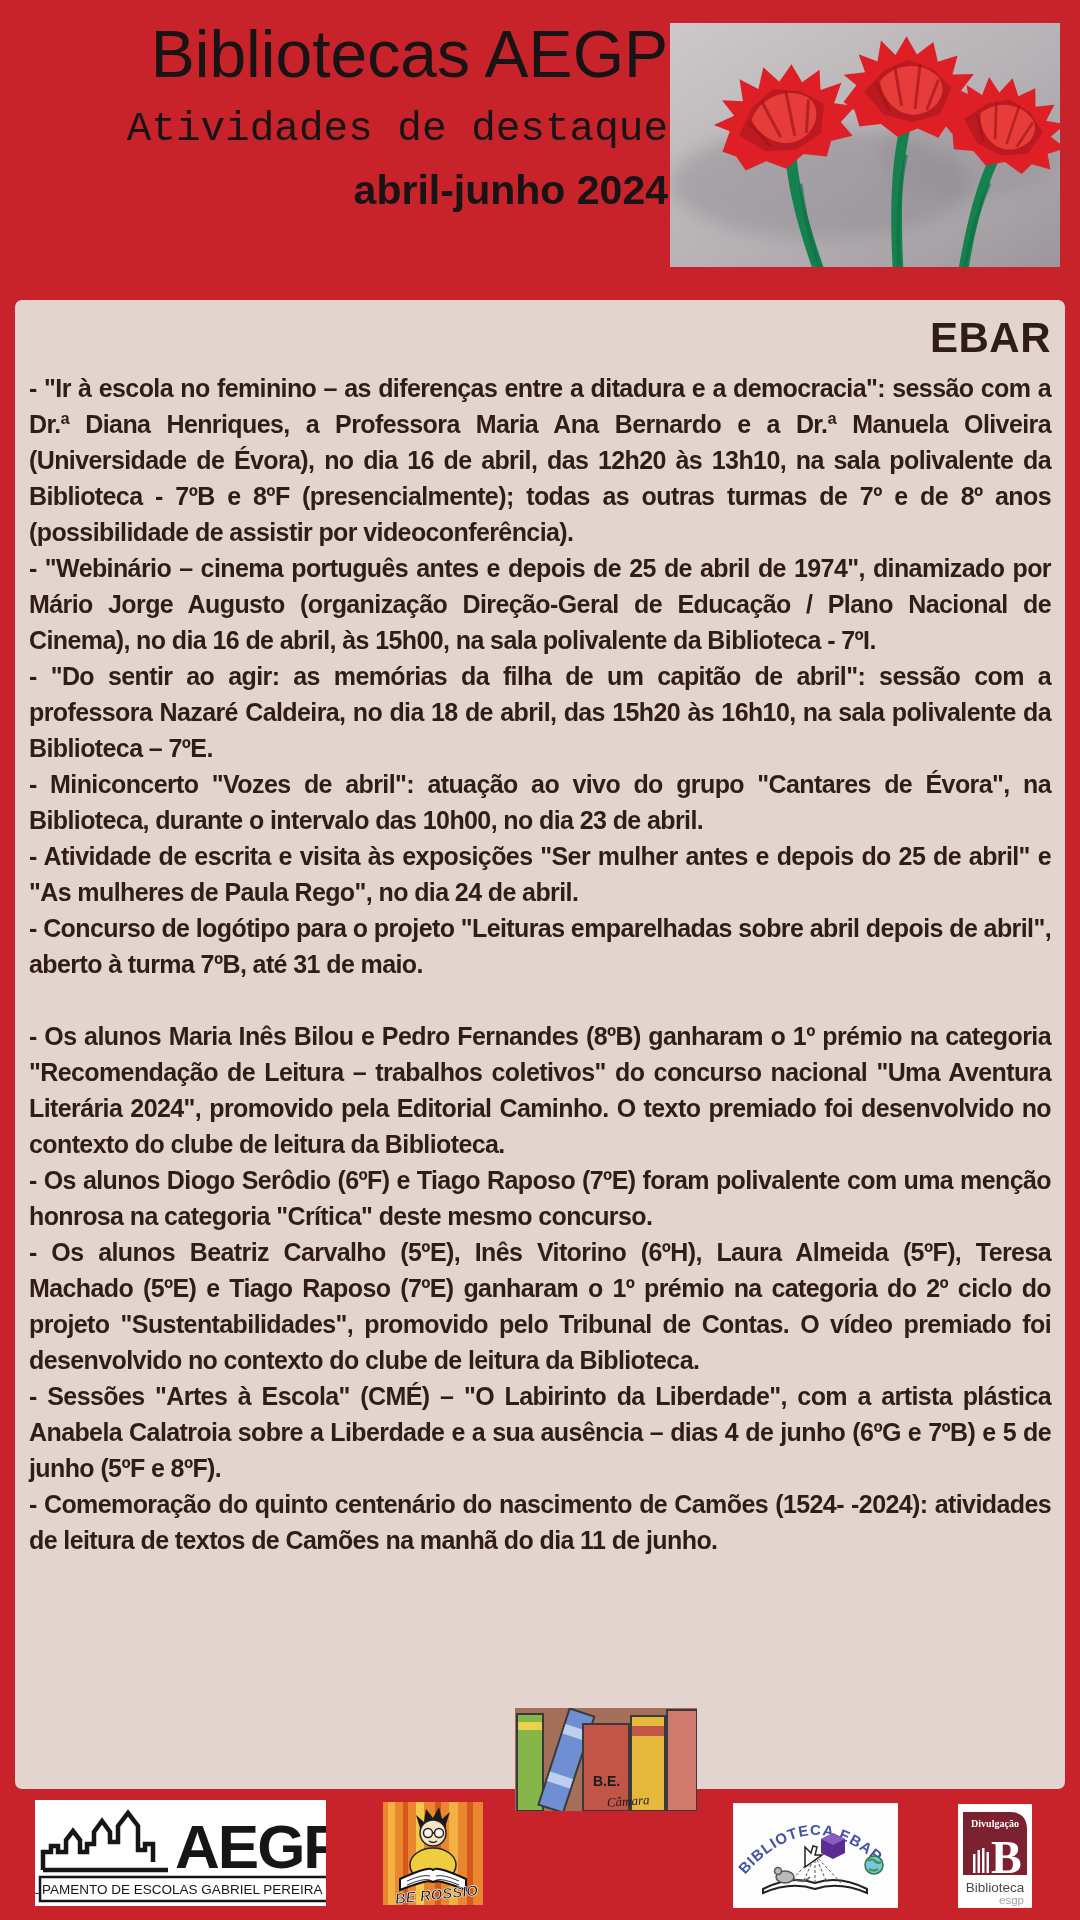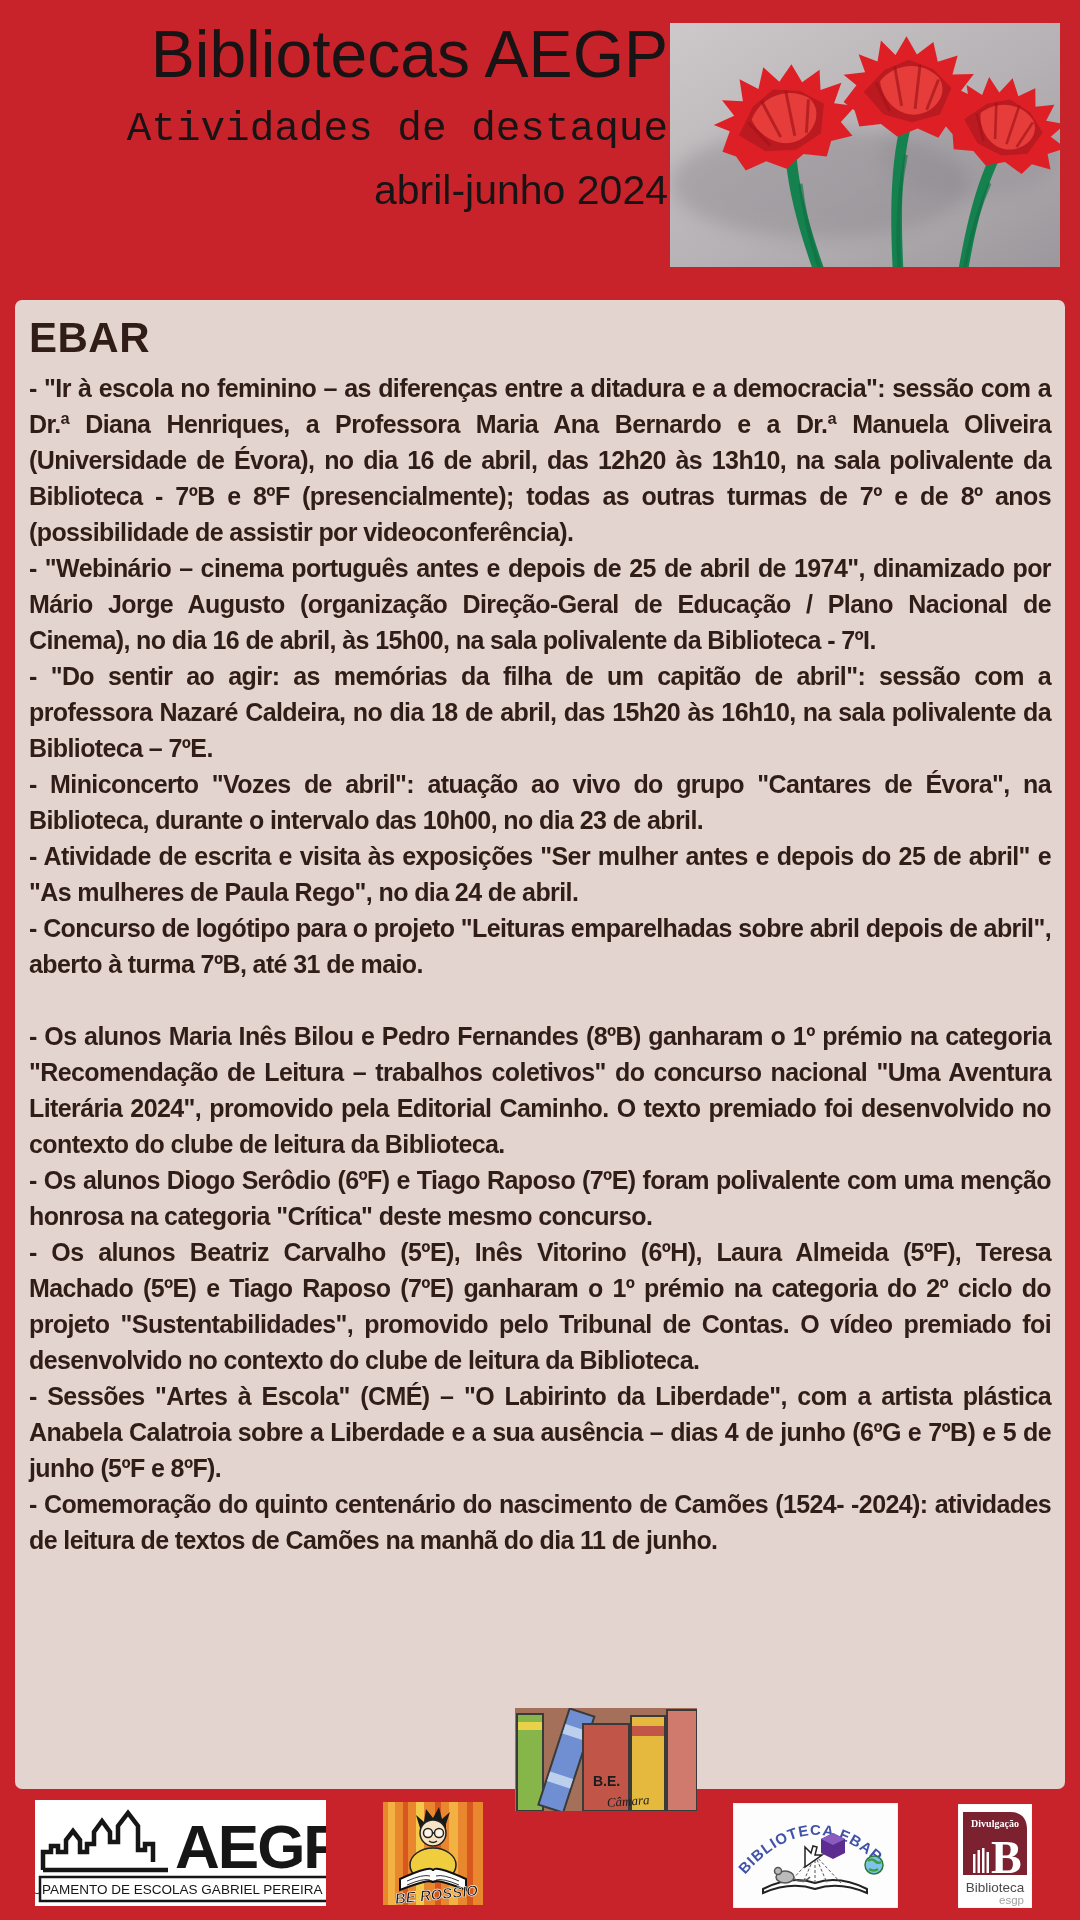--- a/index.html
+++ b/index.html
@@ -3,30 +3,30 @@
 <meta charset="utf-8">
 <style>
   html,body{margin:0;padding:0;}
   body{font-family:"Liberation Sans",sans-serif;}
   .poster{position:relative;width:1080px;height:1920px;background:#c8232a;overflow:hidden;}
 
   
   .title-block{position:absolute;left:0;top:18px;width:668px;text-align:right;color:#181314;}
   .main-title{font-size:66px;font-weight:400;letter-spacing:0px;line-height:1.1;margin:0;}
   .subtitle{font-size:41px;font-weight:400;margin:14px 0 0 0;line-height:1.2;font-family:Liberation Mono, monospace;}
-  .subtitle2{font-size:41px;font-weight:400;margin:12px 0 0 0;line-height:1.2;}
+  .subtitle2{font-size:41px;font-weight:700;margin:12px 0 0 0;line-height:1.2;}
 
   .photo{position:absolute;left:670px;top:23px;width:390px;height:244px;overflow:hidden;}
   .photo svg{display:block;}
 
   
   .panel{position:absolute;left:15px;top:300px;width:1050px;height:1489px;
          background:#e3d4cf;border-radius:7px;box-sizing:border-box;
          padding:12px 14px 16px 14px;overflow:hidden;}
-  .panel h2{margin:2px 0 8px 0;text-align:left;font-size:42px;font-weight:700;
+  .panel h2{margin:2px 0 8px 0;text-align:right;font-size:42px;font-weight:700;
             color:#301d18;letter-spacing:0.5px;}
   .panel p{margin:0;font-size:25px;font-weight:700;color:#301d18;line-height:36px;
            text-align:justify;letter-spacing:-0.6px;}
   .panel p.gap{margin-top:36px;}
 
   
   .logo{position:absolute;overflow:hidden;}
   .logo svg{display:block;}
   .logo-aegp{left:35px;top:1800px;width:291px;height:106px;background:#ffffff;}
   .logo-rossio{left:383px;top:1802px;width:100px;height:103px;}

